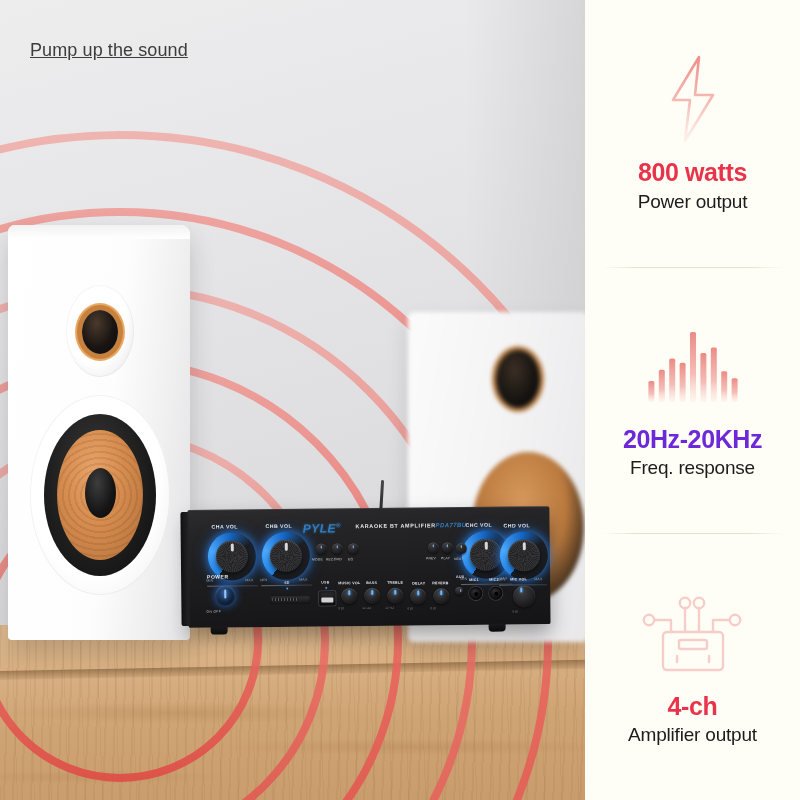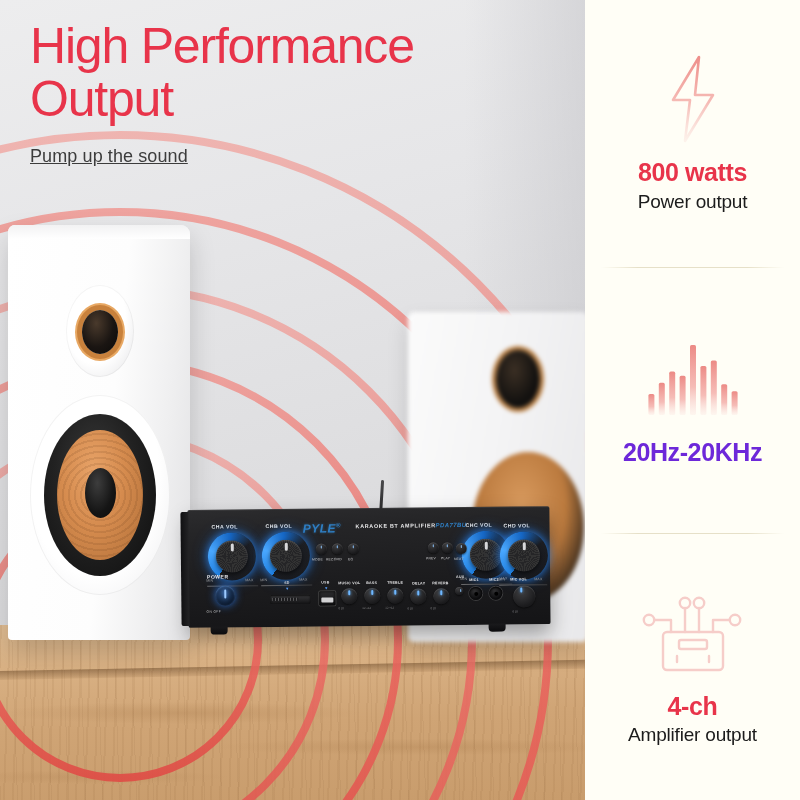--- a/index.html
+++ b/index.html
@@ -475,24 +475,20 @@
     <div class="mic-jack" style="left:281px; top:80px;"></div>
     <div class="sm-lbl" style="left:301px; top:71px;">MIC2</div>
     <div class="mic-jack" style="left:301px; top:80px;"></div>
 
     <div class="sm-lbl" style="left:322px; top:71px;">MIC VOL</div>
     <div class="kn-sm" style="left:325px; top:79px; width:22px; height:22px;"></div>
     <div class="sm-scale" style="left:324px; top:103px;">0        10</div>
   </div>
 
   <div class="headline">
-    <h1 style="color: rgb(232, 52, 74);">
-      <span>High Performance</span><br>
-      <span>Output</span>
-    </h1>
     <p style="color: rgb(60, 60, 60);">Pump up the sound</p>
   </div>
 
 </div>
 
 <div class="sidebar" style="background: rgb(255, 254, 246);">
 
   <div class="feature">
     <div class="feature-icon">
       <svg width="72" height="92" viewBox="0 0 72 92">
@@ -527,20 +523,21 @@
             <rect x="34.60" y="34.80" width="6" height="39.20" rx="1.6"></rect>
             <rect x="45.00" y="4.00" width="6" height="70.00" rx="1.6"></rect>
             <rect x="55.40" y="25.00" width="6" height="49.00" rx="1.6"></rect>
             <rect x="65.80" y="19.40" width="6" height="54.60" rx="1.6"></rect>
             <rect x="76.20" y="43.20" width="6" height="30.80" rx="1.6"></rect>
             <rect x="86.60" y="50.20" width="6" height="23.80" rx="1.6"></rect>
           </g>
       </svg>
     </div>
     <div class="feature-value" style="color: #6d28d9;">20Hz-20KHz</div>
+    <div class="feature-label" style="color: rgb(28, 28, 28);">Freq. response</div>
   </div>
 
   <div class="feature">
     <div class="feature-icon">
       <svg width="104" height="86" viewBox="0 0 104 86">
         <g fill="none" stroke="#f6cdc9" stroke-width="2.4" stroke-linejoin="round" stroke-linecap="round">
           <rect x="22" y="42" width="60" height="38" rx="4"></rect>
           <rect x="38" y="50" width="28" height="9" rx="2"></rect>
           <line x1="36" y1="66" x2="36" y2="72"></line>
           <line x1="68" y1="66" x2="68" y2="72"></line>

